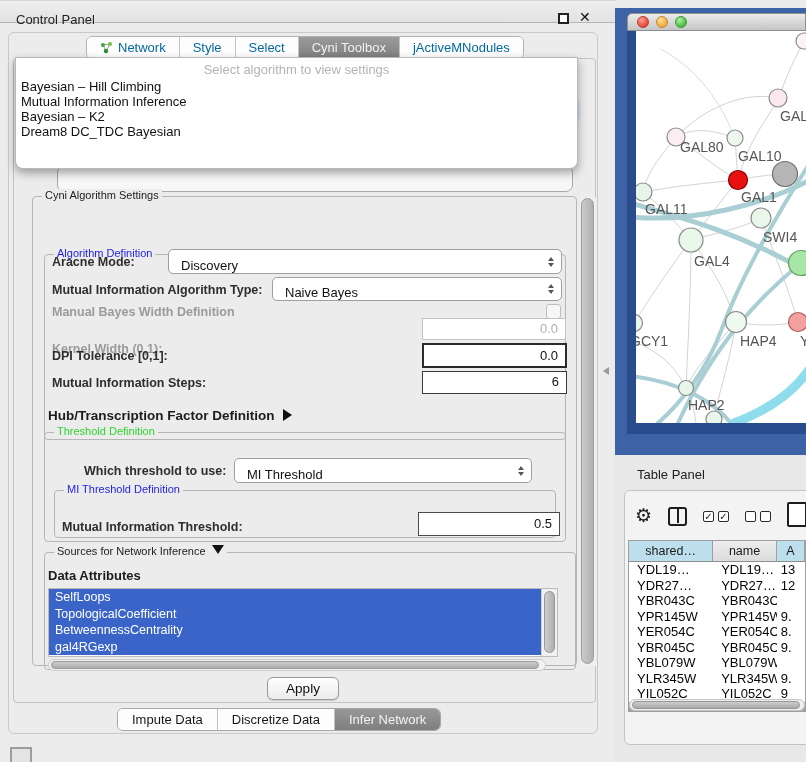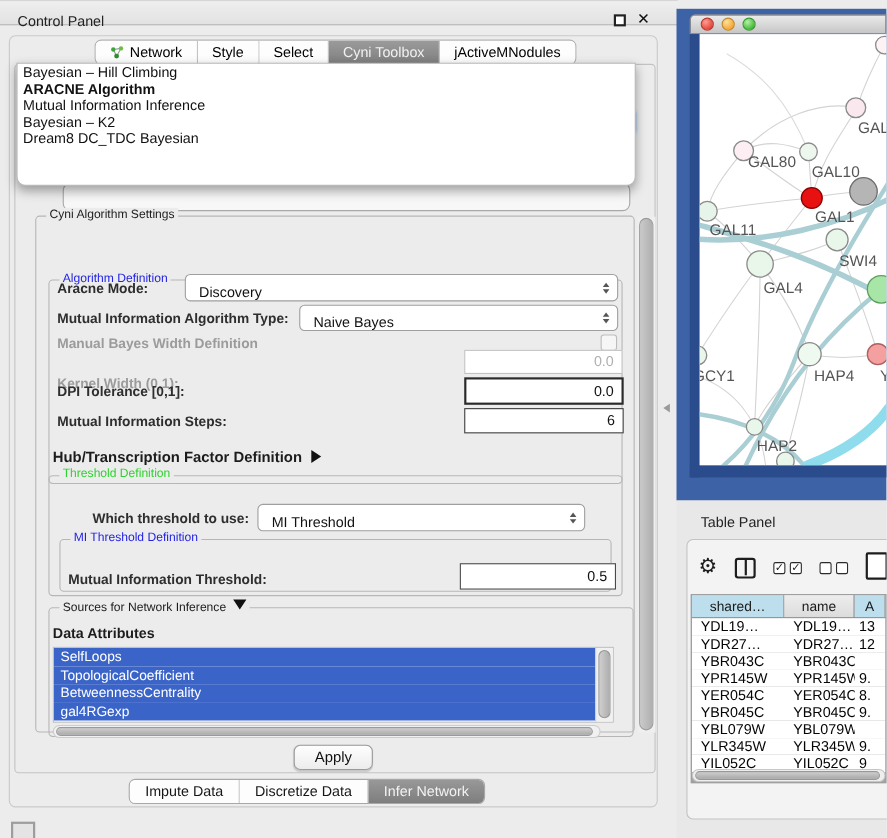--- a/index.html
+++ b/index.html
@@ -10,21 +10,21 @@
   
   #titlebar { left:0; top:8; width:616px; height:23px; background:linear-gradient(#efefef,#e2e2e2); border-top:1px solid #d6d6d6; border-bottom:1px solid #b5b5b5; }
   #cp-title { left:16px; top:12px; font-size:13px; color:#222; }
   #float-btn { left:558px; top:13px; width:11px; height:11px; border:2px solid #222; background:#fff; }
   #close-btn { left:579px; top:9px; font-size:14px; font-weight:bold; color:#111; cursor:default; }
   #cp-frame { left:8px; top:32px; width:590px; height:702px; border:1px solid #c9c9c9; border-radius:6px; background:#ececec; }
   #content-frame { left:13px; top:58px; width:583px; height:645px; border:1px solid #c2c2c2; border-radius:4px; background:#ececec; }
 
   
   #top-tabs { left:86px; top:36px; height:23px; display:flex; border:1px solid #b3b3b3; border-radius:6px; overflow:hidden; background:#fdfdfd; }
-  .tab { display:flex; align-items:center; gap:5px; padding:0 13px; font-size:13px; color:#000000; background:#fdfdfd; border-right:1px solid #c3c3c3; white-space:nowrap; }
+  .tab { display:flex; align-items:center; gap:5px; padding:0 13px; font-size:13px; color:#0369a1; background:#fdfdfd; border-right:1px solid #c3c3c3; white-space:nowrap; }
   .tab:last-child { border-right:none; }
   .tab.sel { background:linear-gradient(#9b9b9b,#7f7f7f); color:#f1f1f1; }
 
   
   #bg-combo { left:57px; top:166px; width:516px; height:26px; border:1px solid #a8a8a8; border-radius:7px; background:#f7f7f7; }
   #bg-stepper { left:556px; top:99px; width:22px; height:24px; border:2px solid #6fa3e0; border-radius:6px; background:#fdfdfd; box-shadow:0 0 3px #7fb0e8; }
 
   
   #dd-popup { left:15px; top:57px; width:563px; height:112px; background:#fff; border:1px solid #b9b9b9; border-radius:0 0 8px 8px; box-shadow:0 4px 10px rgba(0,0,0,.35); z-index:50; }
   #dd-header { text-align:center; font-size:13px; color:#b3b3b3; padding-top:4px; height:21px; }
@@ -242,23 +242,23 @@
   </div>
 
 <div class="abs" id="apply-btn">Apply</div>
 <div class="abs" id="bottom-tabs">
     <div class="btab">Impute Data</div>
     <div class="btab">Discretize Data</div>
     <div class="btab sel">Infer Network</div>
   </div>
 
 <div class="abs" id="dd-popup">
+  <div id="dd-header">Select algorithm to view settings</div>
   <div id="dd-items">
       <div class="dd-item">Bayesian – Hill Climbing</div>
-      <div class="dd-item sel">ARACNE Algorithm</div>
       <div class="dd-item">Mutual Information Inference</div>
       <div class="dd-item">Bayesian – K2</div>
       <div class="dd-item">Dream8 DC_TDC Bayesian</div>
     </div>
 </div>
 
 <div class="abs" id="splitter-arrow"></div>
 <div class="abs" id="dock-square"></div>
 
 <div class="abs" id="desktop" style="background: rgb(61, 99, 166);"></div>

